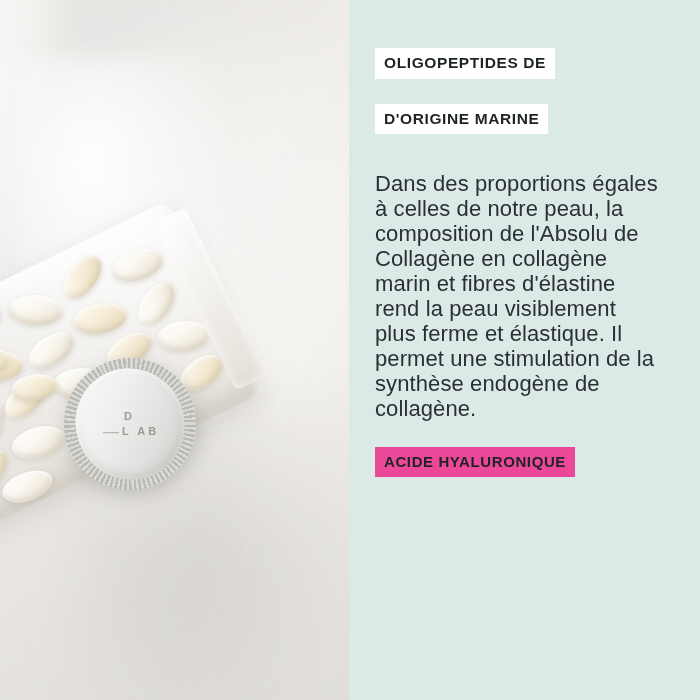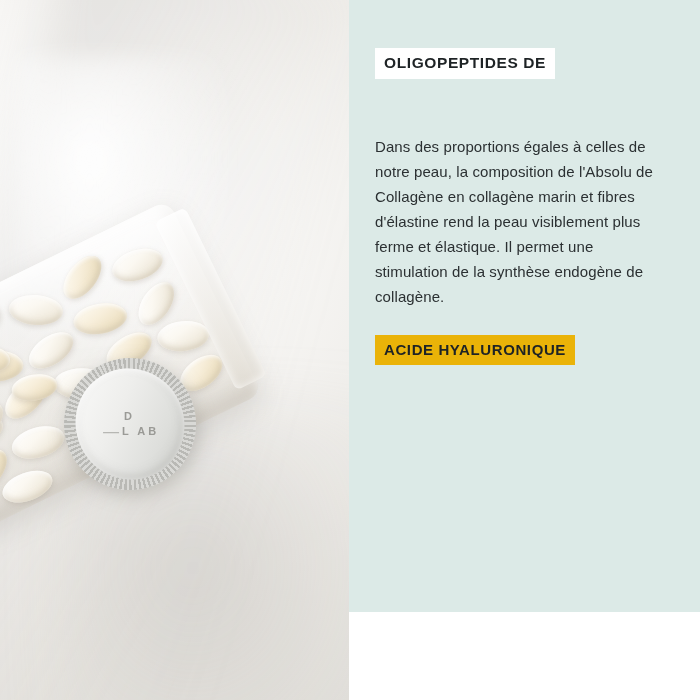--- a/index.html
+++ b/index.html
@@ -171,50 +171,50 @@
     height: 1px;
     background: #a9a9a5;
     vertical-align: middle;
     margin: 0 3px;
   }
 
   
   .text-panel {
     position: relative;
     width: 351px;
-    height: 612px;
+    height: 700px;
     background: #dceae7;
     box-sizing: border-box;
     padding: 48px 42px 20px 26px;
     color: #2b2f31;
   }
   .headline-group {
     margin-bottom: 22px;
   }
   .headline {
     display: inline-block;
     background: #ffffff;
     color: #1e2325;
     font-weight: 700;
     font-size: 15.5px;
     letter-spacing: 0.6px;
     line-height: 1;
     padding: 7px 9px 8px 9px;
     margin-bottom: 7px;
   }
   .body-copy {
-    font-size: 15px;
+    font-size: 22px;
     line-height: 25px;
     color: #2b3032;
     letter-spacing: 0.1px;
     margin-top: 30px;
   }
   .subhead {
     display: inline-block;
-    background: #eab308;
+    background: #ec4899;
     color: #1e2325;
     font-weight: 700;
     font-size: 15px;
     letter-spacing: 0.6px;
     line-height: 1;
     padding: 7px 9px 8px 9px;
     margin: 26px 0 12px 0;
   }
 </style>
 </head>
@@ -274,20 +274,21 @@
         </div>
       </div>
     </div>
   </div>
 
   <div class="text-panel">
 
     <div class="headline-group">
       <div class="headline">OLIGOPEPTIDES DE</div><br>
       <br>
+      <div class="headline">D'ORIGINE MARINE</div>
     </div>
 
     <div class="body-copy">Dans des proportions égales à celles de notre peau, la composition de l'Absolu de Collagène en collagène marin et fibres d'élastine rend la peau visiblement plus ferme et élastique. Il permet une stimulation de la synthèse endogène de collagène.</div>
 
     <div class="subhead">ACIDE HYALURONIQUE</div>
 
   </div>
 
 </div>
 

